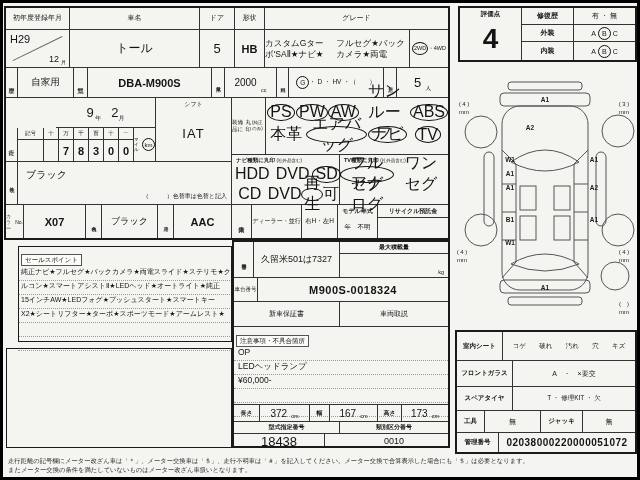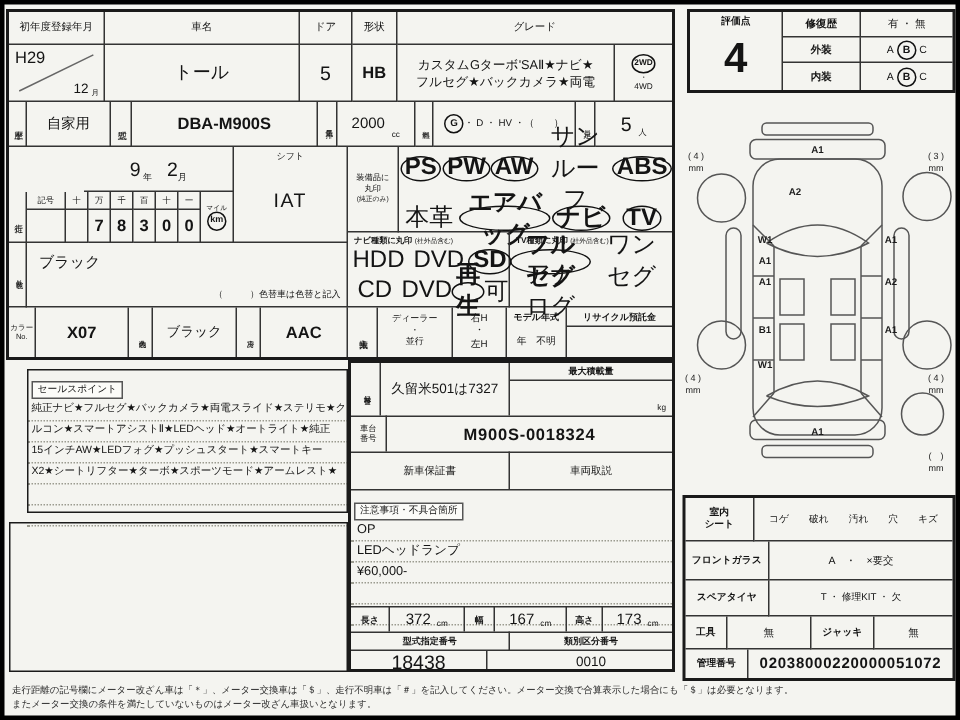--- a/index.html
+++ b/index.html
@@ -4,25 +4,25 @@
 <style>
   html,body{margin:0;padding:0;background:#cfcfcf;font-family:"Liberation Sans","DejaVu Sans",sans-serif;color:#141414;}
   .page{position:relative;width:640px;height:480px;background:#f4f4f0;overflow:hidden;}
   .frame{position:absolute;inset:0;border:3px solid #000;pointer-events:none;z-index:50;}
   .abs{position:absolute;box-sizing:border-box;}
   .ov2{position:absolute;box-sizing:border-box;border:2px solid #1a1a1a;pointer-events:none;z-index:20;}
   .ov1{position:absolute;box-sizing:border-box;border:1.2px solid #1a1a1a;pointer-events:none;z-index:20;}
   .cell{position:absolute;box-sizing:border-box;border:0 solid #333;}
   .br{border-right-width:1px;} .bb{border-bottom-width:1px;} .bt{border-top-width:1px;}
   .c{display:flex;align-items:center;justify-content:center;text-align:center;}
-  .col{display:flex;flex-direction:column;align-items:center;justify-content:center;}
+  .col{display:flex;flex-direction:row;align-items:center;justify-content:center;}
   .hdr{font-size:7px;} .h6{font-size:6px;} .h55{font-size:5.5px;}
   .vlab{writing-mode:vertical-rl;text-orientation:upright;font-size:6px;line-height:1;display:flex;align-items:center;justify-content:center;letter-spacing:0;}
   .ring{display:inline-flex;align-items:center;justify-content:center;min-width:17px;height:17px;padding:0 2px;border:1.4px solid transparent;border-radius:50%;box-sizing:border-box;}
-  .ring.on{border-color:#111;font-weight:bold;}
+  .ring.on{border-color:#111;}
   .ring.sm{min-width:13px;height:13px;padding:0 1px;}
   .rule{border-bottom:1px dotted #9b9b90;}
   .tag{display:inline-block;border:1px solid #555;font-size:6.5px;padding:0 3px;line-height:10px;background:#fbfbf8;}
   .diag::after{content:"";position:absolute;left:6%;top:49%;width:88%;height:1px;background:#666;transform:rotate(-26deg);}
   .big{font-size:13px;} .v10{font-size:10px;} .v11{font-size:11px;font-weight:bold;}
   svg text{font-family:"Liberation Sans","DejaVu Sans",sans-serif;}
 </style>
 </head>
 <body>
 
@@ -143,21 +143,21 @@
       <span class="c" style="flex:1">
           <span class="ring opt on">AW</span>
         </span>
       <span class="c" style="flex:1.7">
           <span class="ring opt">サンルーフ</span>
         </span>
       <span class="c" style="flex:1">
           <span class="ring opt on">ABS</span>
         </span>
     </div>
-    <div style="display:flex;height:28px;align-items:flex-end">
+    <div style="display:flex;height:28px;align-items:flex-start">
       <span class="c" style="flex:1">
           <span class="ring opt">本革</span>
         </span>
       <span class="c" style="flex:1.5">
           <span class="ring opt on">エアバッグ</span>
         </span>
       <span class="c" style="flex:1">
           <span class="ring opt on">ナビ</span>
         </span>
       <span class="c" style="flex:1">

